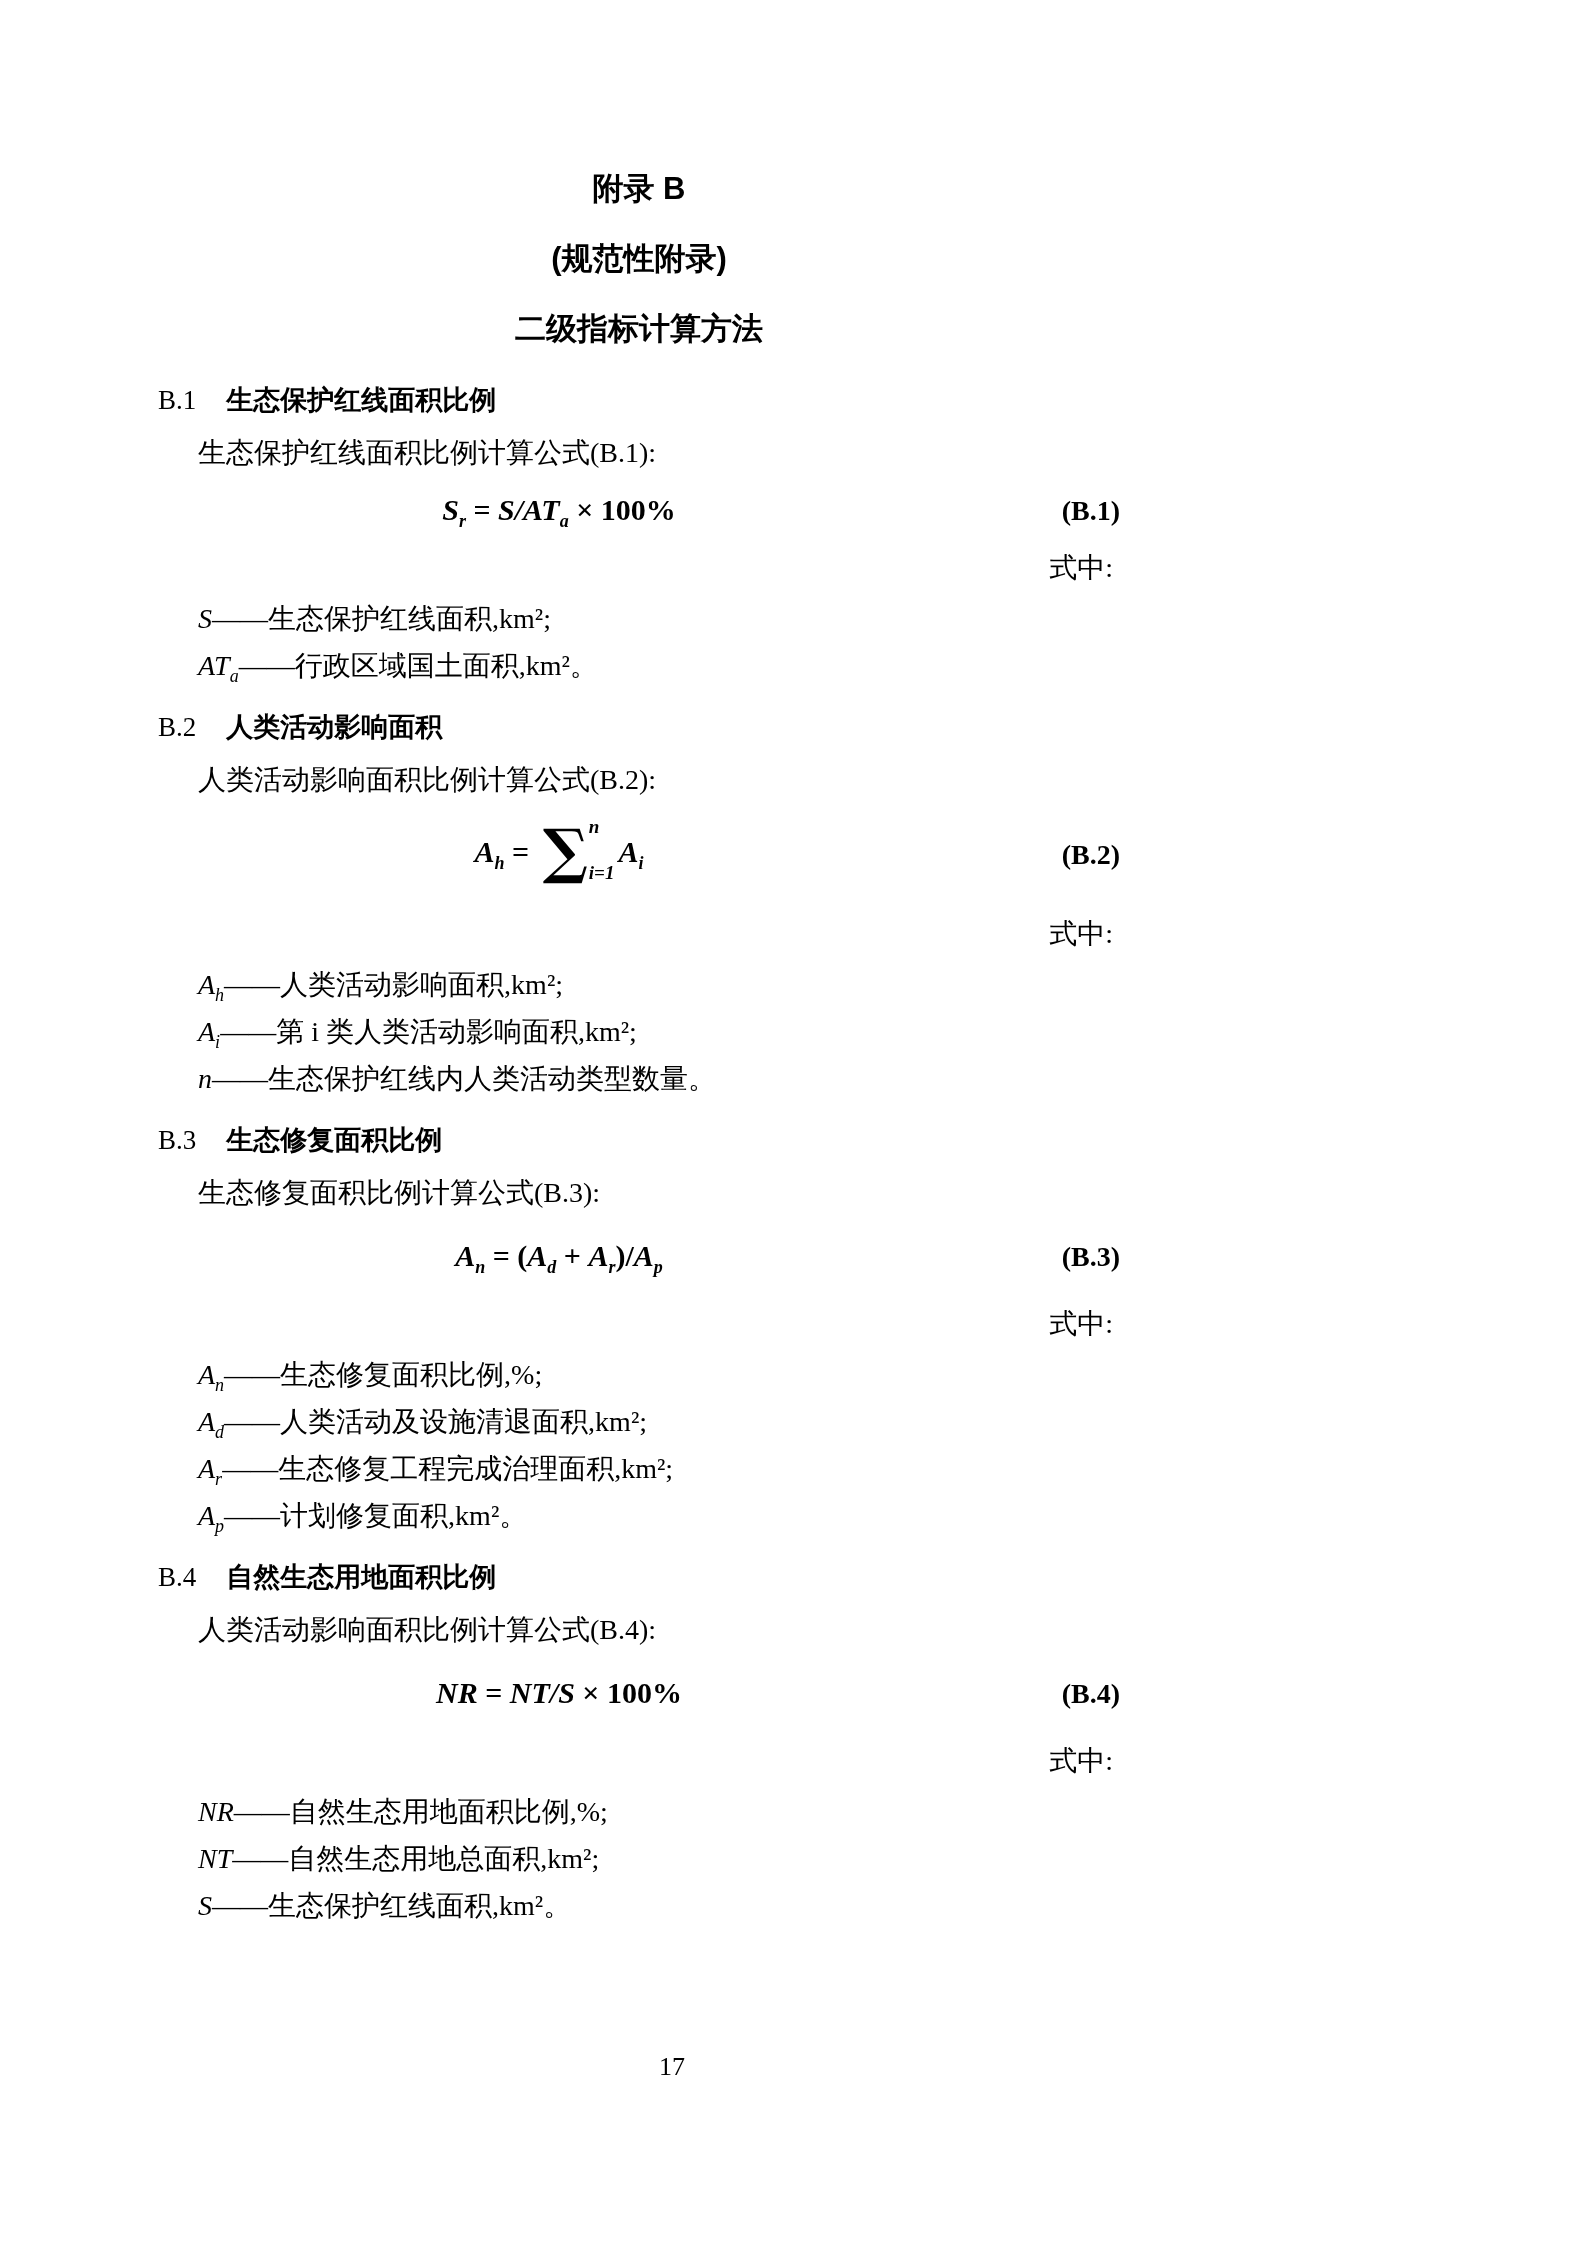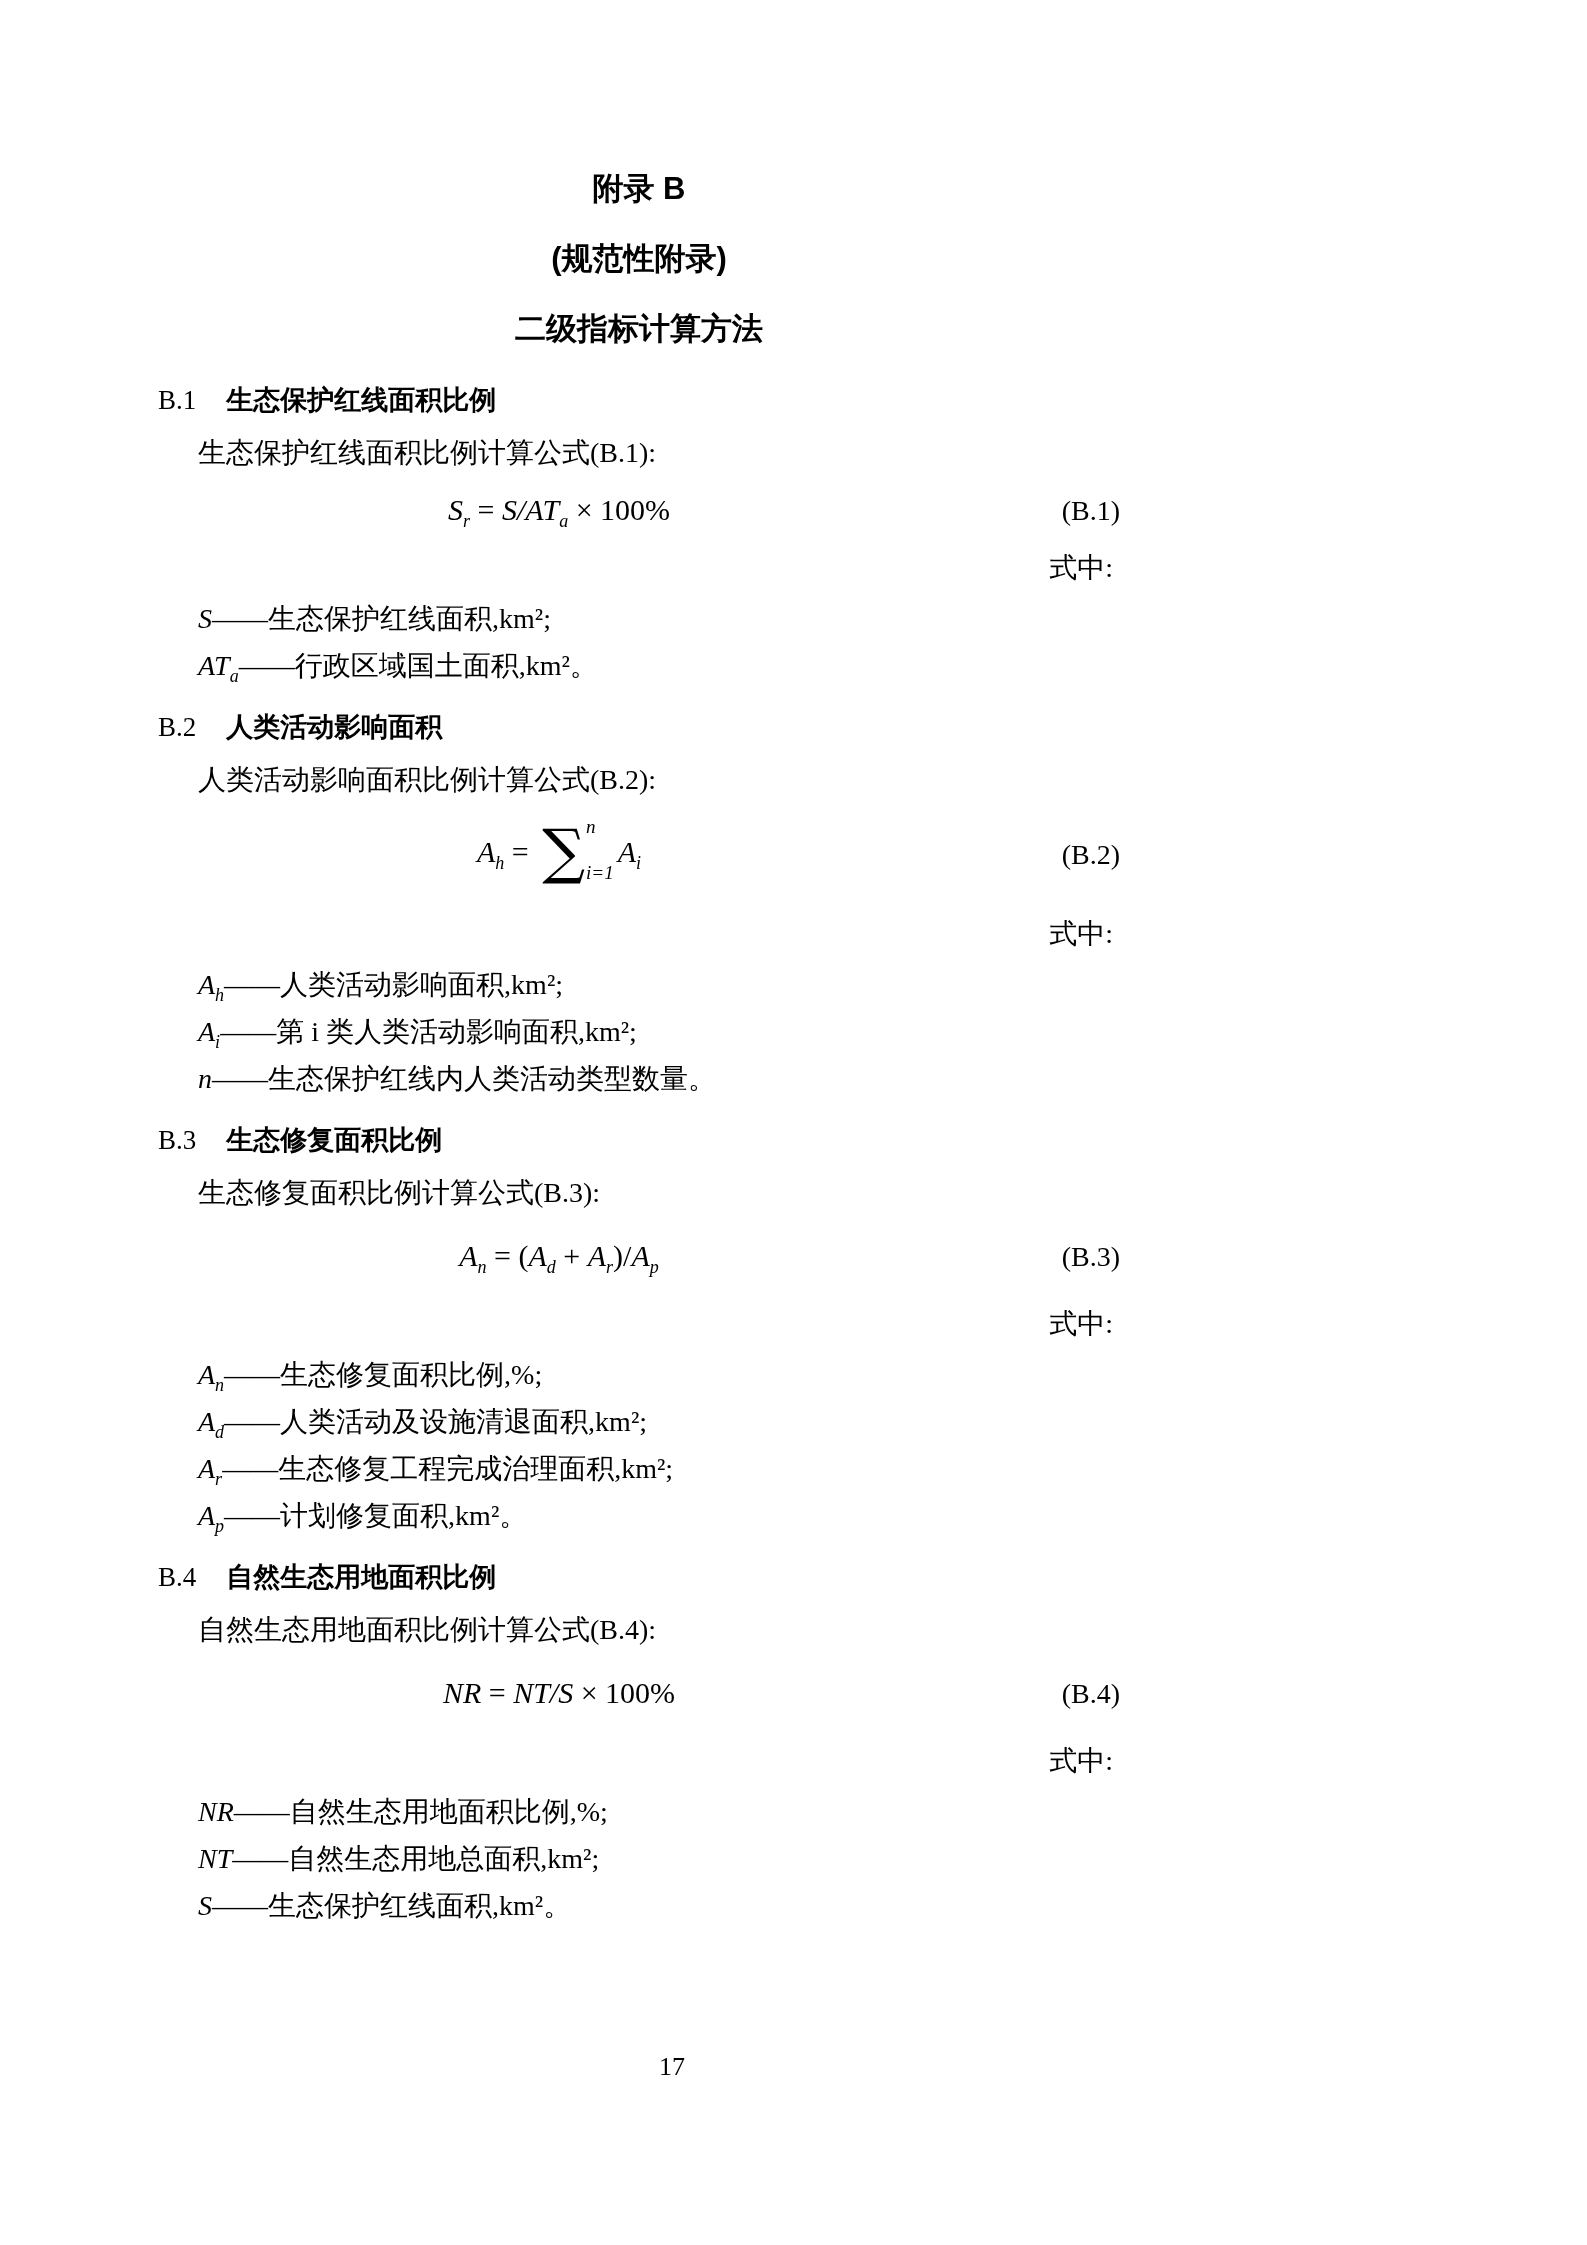--- a/index.html
+++ b/index.html
@@ -65,20 +65,21 @@
   }
   .def-text { font-style: normal; }
 
   
   .formula-row {
     position: relative;
     margin: 12px 0 10px 0;
     text-align: center;
     line-height: 48px;
     min-height: 48px;
+    font-weight: bold;
   }
   .formula-row .formula {
     display: inline-block;
     font-size: 30px;
     transform: translateX(-80px);
   }
   .it { font-style: italic; font-family: "Liberation Serif", serif; }
   .up { font-style: normal; }
   .eq-label {
     position: absolute;
@@ -175,21 +176,21 @@
     </div>
     <p class="where">式中:</p>
     <p class="def"><span class="sym"><span class="it">A</span><sub>n</sub></span><span class="def-text">——生态修复面积比例,%;</span></p>
     <p class="def"><span class="sym"><span class="it">A</span><sub>d</sub></span><span class="def-text">——人类活动及设施清退面积,km²;</span></p>
     <p class="def"><span class="sym"><span class="it">A</span><sub>r</sub></span><span class="def-text">——生态修复工程完成治理面积,km²;</span></p>
     <p class="def"><span class="sym"><span class="it">A</span><sub>p</sub></span><span class="def-text">——计划修复面积,km²。</span></p>
   </section>
 
   <section>
     <h3 class="sec-head"><span class="sec-num">B.4</span><span class="sec-title">自然生态用地面积比例</span></h3>
-    <p class="intro">自然生态用地面积比例计算公式(B.4):</p>
+    <p class="intro">人类活动影响面积比例计算公式(B.4):</p>
     <div class="formula-row tall">
       <span class="formula"><span class="it">NR</span><span class="up"> = </span><span class="it">NT/S</span><span class="up"> × 100%</span></span>
       <span class="eq-label">(B.4)</span>
     </div>
     <p class="where">式中:</p>
     <p class="def"><span class="sym"><span class="it">NR</span><sub></sub></span><span class="def-text">——自然生态用地面积比例,%;</span></p>
     <p class="def"><span class="sym"><span class="it">NT</span><sub></sub></span><span class="def-text">——自然生态用地总面积,km²;</span></p>
     <p class="def"><span class="sym"><span class="it">S</span><sub></sub></span><span class="def-text">——生态保护红线面积,km²。</span></p>
   </section>
 

